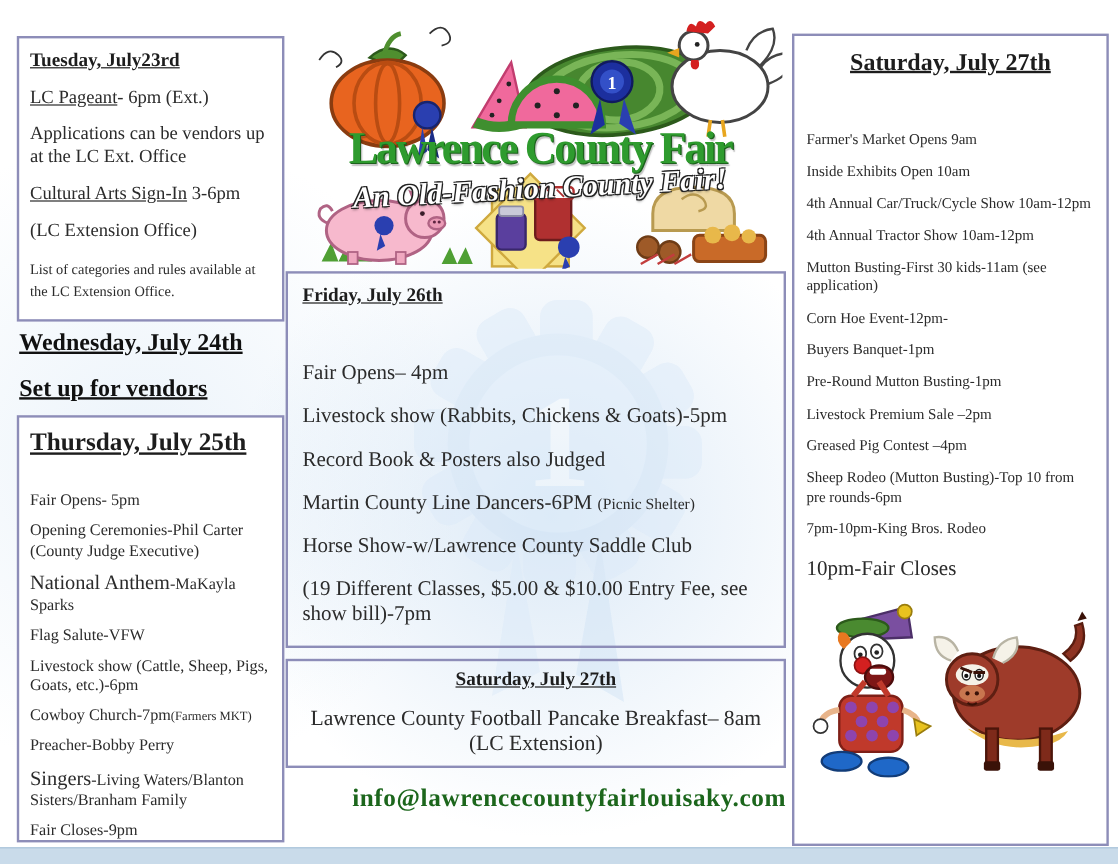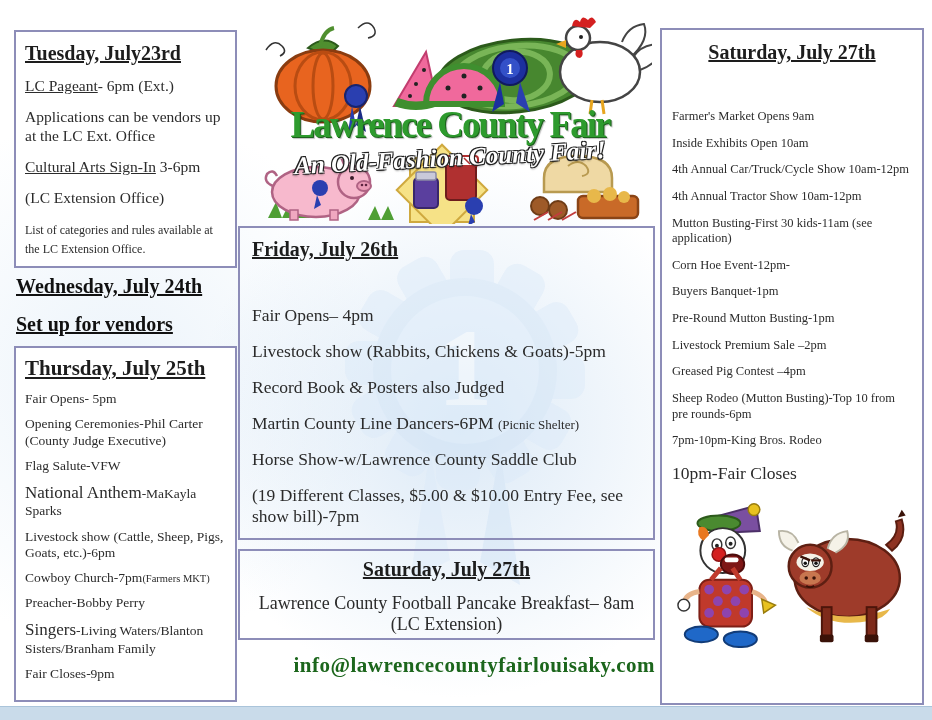--- a/index.html
+++ b/index.html
@@ -7,35 +7,35 @@
     width:932px;height:720px;position:relative;overflow:hidden;
     font-family:"Liberation Serif", serif;color:#2b2b2b;
     background:
       radial-gradient(circle at 460px 430px, rgba(185,212,238,.50), rgba(255,255,255,0) 42%),
       radial-gradient(circle at 120px 380px, rgba(200,222,242,.35), rgba(255,255,255,0) 30%),
       #ffffff;
   }
   .bottom-strip{position:absolute;left:0;right:0;bottom:0;height:13px;background:#c9dbea;border-top:1px solid #aac4da;}
   .box{border:2px solid #8d8db8;box-sizing:border-box;position:absolute;z-index:2;}
   .u{text-decoration:underline;}
-  .bhead{font-weight:bold;text-decoration:underline;margin:0 0 8px 0;font-size:20px;color:#1d1d1d;}
+  .bhead{font-weight:bold;text-decoration:underline;margin:0 0 8px 0;font-size:16px;color:#1d1d1d;}
   .item{margin:0 0 10px 0;}
   .small{font-size:11px;}
   .big{font-size:17px;}
 
   
   .tuesday-box{left:14px;top:30px;width:223px;height:238px;background:#fff;padding:9px 9px 6px 9px;font-size:15.5px;line-height:1.22;}
   .tuesday-box .bhead{margin-bottom:12px;}
   .tuesday-box .item{margin-bottom:12px;}
   .tuesday-box .small{font-size:12px;text-align:center;}
   .free-head{position:absolute;left:16px;z-index:2;font-weight:bold;text-decoration:underline;font-size:20px;color:#111;}
   .wed-head{top:275px;}
   .vendor-head{top:313px;}
   .thursday-box{left:14px;top:346px;width:223px;height:356px;background:#fff;padding:8px 8px 4px 9px;font-size:13.5px;line-height:1.2;}
-  .thursday-box .bhead{font-size:21px;margin-bottom:10px;}
+  .thursday-box .bhead{font-size:21px;margin-bottom:28px;}
   .thursday-box .item{margin-bottom:9px;}
   .thursday-box .small{font-size:10.5px;}
 
   
   .logo-area{position:absolute;left:248px;top:10px;width:404px;height:214px;z-index:2;}
   .logo-area svg{position:absolute;left:0;top:0;}
   .logo-title{position:absolute;left:0;top:92px;width:100%;text-align:center;
     font-size:38px;font-weight:bold;color:#2e9b2e;letter-spacing:-2px;transform:scaleX(.97);
     text-shadow:1px 1px 0 #1c611c, 2px 2px 1px rgba(0,0,0,.25);white-space:nowrap;}
   .logo-slogan{position:absolute;left:0;top:134px;width:100%;text-align:center;
@@ -96,22 +96,22 @@
   <p class="item"><span class="small">List of categories and rules available at the LC Extension Office.</span></p>
 </div>
 
 <div class="free-head wed-head">Wednesday, July 24th</div>
 <div class="free-head vendor-head">Set up for vendors</div>
 
 <div class="box thursday-box">
   <h2 class="bhead">Thursday, July 25th</h2>
   <p class="item"><span>Fair Opens- 5pm</span></p>
   <p class="item"><span>Opening Ceremonies-Phil Carter (County Judge Executive)</span></p>
+  <p class="item"><span class="big">National Anthem</span><span>-MaKayla Sparks</span></p>
   <p class="item"><span>Flag Salute-VFW</span></p>
-  <p class="item"><span class="big">National Anthem</span><span>-MaKayla Sparks</span></p>
   <p class="item"><span>Livestock show (Cattle, Sheep, Pigs, Goats, etc.)-6pm</span></p>
   <p class="item"><span>Cowboy Church-7pm</span><span class="small">(Farmers MKT)</span></p>
   <p class="item"><span>Preacher-Bobby Perry</span></p>
   <p class="item"><span class="big">Singers</span><span>-Living Waters/Blanton Sisters/Branham Family</span></p>
   <p class="item"><span>Fair Closes-9pm</span></p>
 </div>
 
 <div class="logo-area">
   <svg width="404" height="214" viewBox="0 0 404 214">
 

